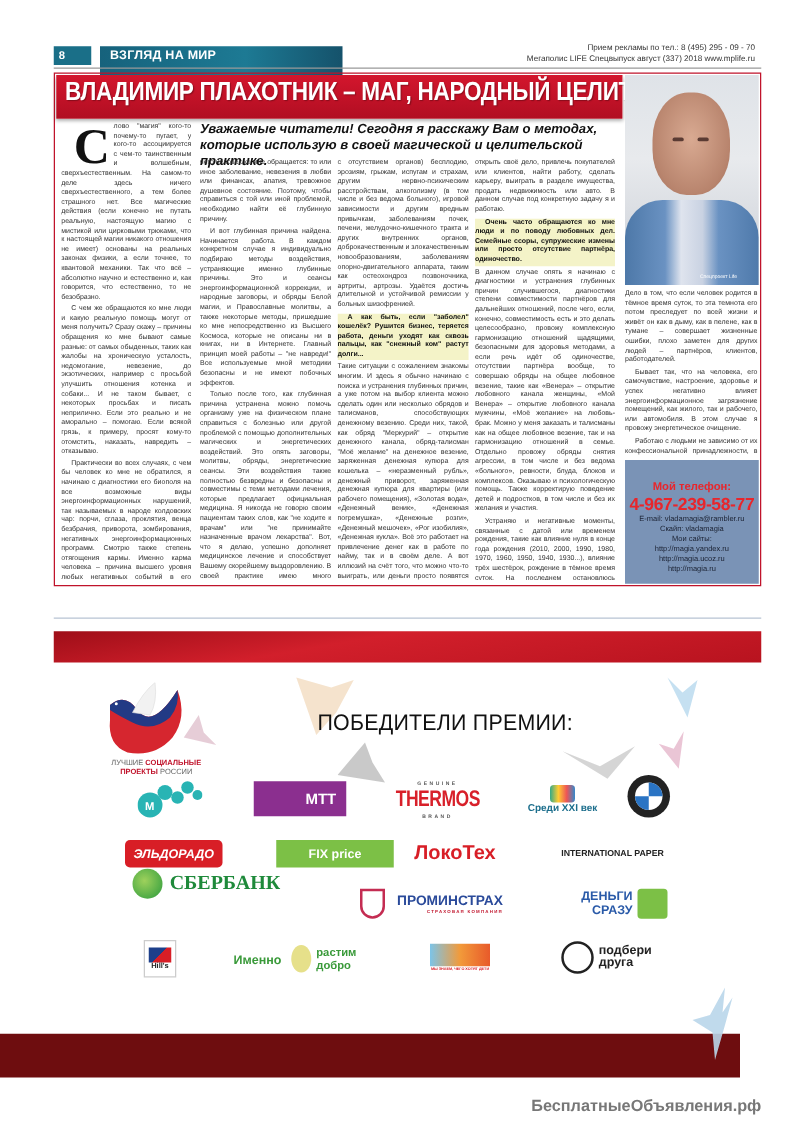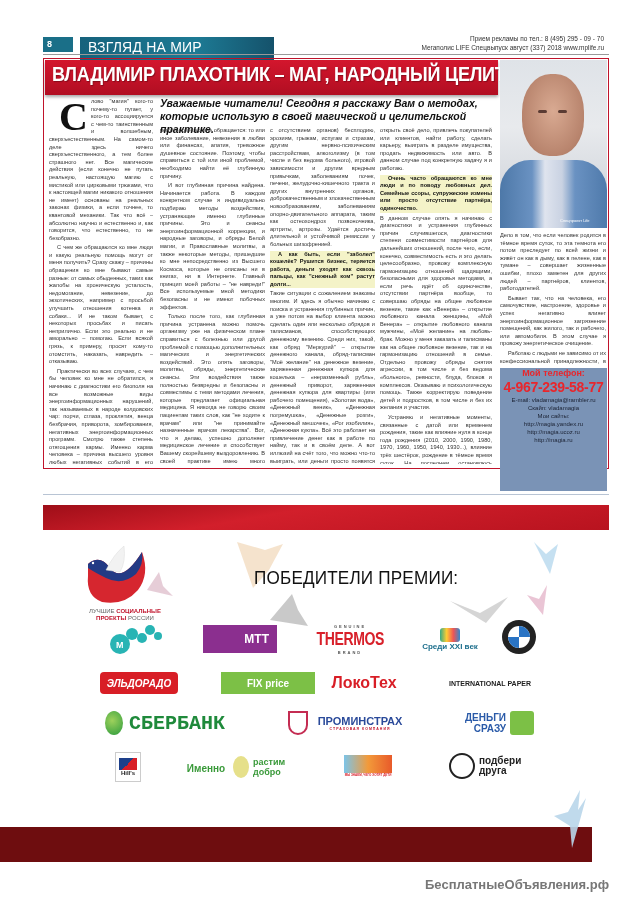--- a/index.html
+++ b/index.html
@@ -1,20 +1,20 @@
 <!DOCTYPE html>
 <html><head>
 <meta charset="utf-8">
 <style>
   *{box-sizing:border-box;margin:0;padding:0}
   body{width:640px;height:904px;background:#fff;font-family:"Liberation Sans",sans-serif;color:#222;position:relative;overflow:hidden}
   .abs{position:absolute}
   
   .pagenum{left:43px;top:37px;width:30px;height:15px;background:#1a6f88;color:#fff;font-size:9px;padding:2px 4px;font-weight:bold}
-  .section{left:80px;top:37px;width:194px;height:32px;background:linear-gradient(90deg,#16627c,#1d7a94 60%,#15526b);color:#fff;font-size:14px;padding:2px 8px;font-weight:normal;letter-spacing:.2px}
+  .section{left:80px;top:37px;width:194px;height:32px;background:linear-gradient(90deg,#16627c,#1d7a94 60%,#15526b);color:#fff;font-size:10px;padding:2px 8px;font-weight:bold;letter-spacing:.2px}
   .pubinfo{right:36px;top:34px;text-align:right;font-size:6.5px;color:#333;line-height:9px}
   .hdr-line{left:43px;top:54px;width:566px;height:1px;background:#999}
   
   .frame{left:43px;top:58px;width:566px;height:411px;border:1.5px solid #c0132b}
   .title-bar{left:45px;top:60px;width:453px;height:35px;background:linear-gradient(180deg,#d3162d,#b10e22);box-shadow:0 2px 3px rgba(0,0,0,.35)}
   .title{left:52px;top:62px;font-size:21px;font-weight:bold;color:#fff;letter-spacing:-.3px;transform:scaleX(.86);transform-origin:left top;white-space:nowrap;font-family:"Liberation Sans",sans-serif;text-shadow:1px 1px 1px rgba(0,0,0,.3)}
   .photo{left:500px;top:60px;width:107px;height:168px;background:linear-gradient(180deg,#dfe3e8 0%,#e8eaed 40%,#c9ced6 100%);overflow:hidden}
   .photo .head{position:absolute;left:22px;top:14px;width:62px;height:82px;border-radius:46% 46% 44% 44%;background:radial-gradient(ellipse at 50% 45%,#d9aa92,#b8846d 70%,#9e6d59)}
   .photo .jacket{position:absolute;left:0;top:100px;width:107px;height:70px;background:linear-gradient(90deg,#4d78a8,#6a92c2 30%,#dfe4ee 42%,#c9d2e2 58%,#6a92c2 70%,#4f7aab);border-radius:30px 30px 0 0}
   .photo .eye{position:absolute;width:9px;height:3px;background:#5a3b33;top:50px;border-radius:2px}
@@ -22,21 +22,21 @@
   .lead{left:160px;top:97px;width:330px;font-size:10.5px;font-weight:bold;font-style:italic;color:#111;line-height:13px}
   .col{font-size:5.6px;line-height:7.6px;color:#333;text-align:justify;overflow:hidden}
   .col p{margin-bottom:2px;text-indent:8px}
   .col1{left:49px;top:98px;width:104px;height:366px}
   .dropcap{float:left;font-size:40px;line-height:34px;font-weight:bold;margin:2px 3px 0 10px;color:#111;font-family:"Liberation Serif",serif}
   .col2{left:160px;top:127px;width:105px;height:337px}
   .col3{left:270px;top:127px;width:105px;height:337px}
   .col4{left:380px;top:127px;width:112px;height:337px}
   .col5{left:500px;top:232px;width:106px;height:132px}
   .hl{background:#f4f3c8;font-weight:bold;color:#111}
-  .contact{left:500px;top:368px;width:107px;height:123px;background:#7a93b6;text-align:center;padding-top:0}
+  .contact{left:500px;top:368px;width:107px;height:99px;background:#7a93b6;text-align:center;padding-top:16px}
   .contact .lbl{color:#e8262c;font-size:9px;font-weight:bold;line-height:11px}
   .contact .phone{color:#e8262c;font-size:14px;font-weight:bold;line-height:17px;letter-spacing:-.3px}
   .contact .ln{color:#1b2233;font-size:6px;line-height:8px}
   
   .grey-line{left:43px;top:494px;width:566px;height:1px;background:#b8c4d4}
   .red-bar{left:43px;top:505px;width:566px;height:25px;background:linear-gradient(170deg,#9e0e18,#d21f2b 40%,#b8131f)}
   .logo-dove{left:80px;top:546px;width:74px;height:60px}
   .logo-text{left:70px;top:608px;width:110px;text-align:center;font-size:6px;line-height:7px;color:#666}
   .logo-text b{color:#c0132b}
   .winners{left:254px;top:568px;font-size:18px;color:#111;letter-spacing:.2px;transform:scaleX(.95);transform-origin:left}
@@ -185,27 +185,27 @@
 <div class="abs logo" style="left:221px;top:672px;width:94px;height:22px;background:#7cc046;color:#fff;font-size:10px">
   <span>FIX price</span>
 </div>
 <div class="abs logo" style="left:318px;top:672px;width:92px;height:22px;font-size:16px;color:#d81e26">
   <span>ЛокоТех</span>
 </div>
 <div class="abs logo" style="left:435px;top:674px;width:110px;height:18px;font-size:7px;color:#222">
   <span>INTERNATIONAL PAPER</span>
 </div>
 
-<div class="abs logo" style="left:105px;top:708px;width:120px;height:30px;color:#1f8a3b;font-size:20px;font-family:Liberation Mono, monospace">
+<div class="abs logo" style="left:105px;top:692px;width:120px;height:30px;color:#1f8a3b;font-size:16px;font-family:Liberation Serif, serif">
   <span style="display:inline-block;width:24px;height:24px;border-radius:50%;background:radial-gradient(circle at 40% 40%,#9ed15c,#2a9a3c);margin-right:6px"></span>
   <span>СБЕРБАНК</span>
 </div>
 <div class="abs logo" style="left:275px;top:708px;width:140px;height:30px">
   <span style="width:20px;height:24px;border:2px solid #c42c52;border-radius:0 0 10px 10px;margin-right:10px"></span>
-  <span style="display:flex;flex-direction:column;align-items:center">
+  <span style="display:flex;flex-direction:column;align-items:flex-end">
     <span style="font-size:11px;color:#2a4a9a">ПРОМИНСТРАХ</span>
     <span style="font-size:3.5px;color:#c0132b;letter-spacing:1px">СТРАХОВАЯ КОМПАНИЯ</span>
   </span>
 </div>
 <div class="abs logo" style="left:450px;top:706px;width:90px;height:34px">
   <span style="font-size:10px;color:#2a5aa8;width:50px;text-align:right;line-height:11px">ДЕНЬГИ СРАЗУ</span>
   <span style="width:24px;height:24px;background:#7cc046;margin-left:4px;border-radius:3px"></span>
 </div>
 
 <div class="abs logo" style="left:115px;top:752px;width:26px;height:30px;background:#fff;border:1px solid #ccc;flex-direction:column;font-size:6px;color:#222">

